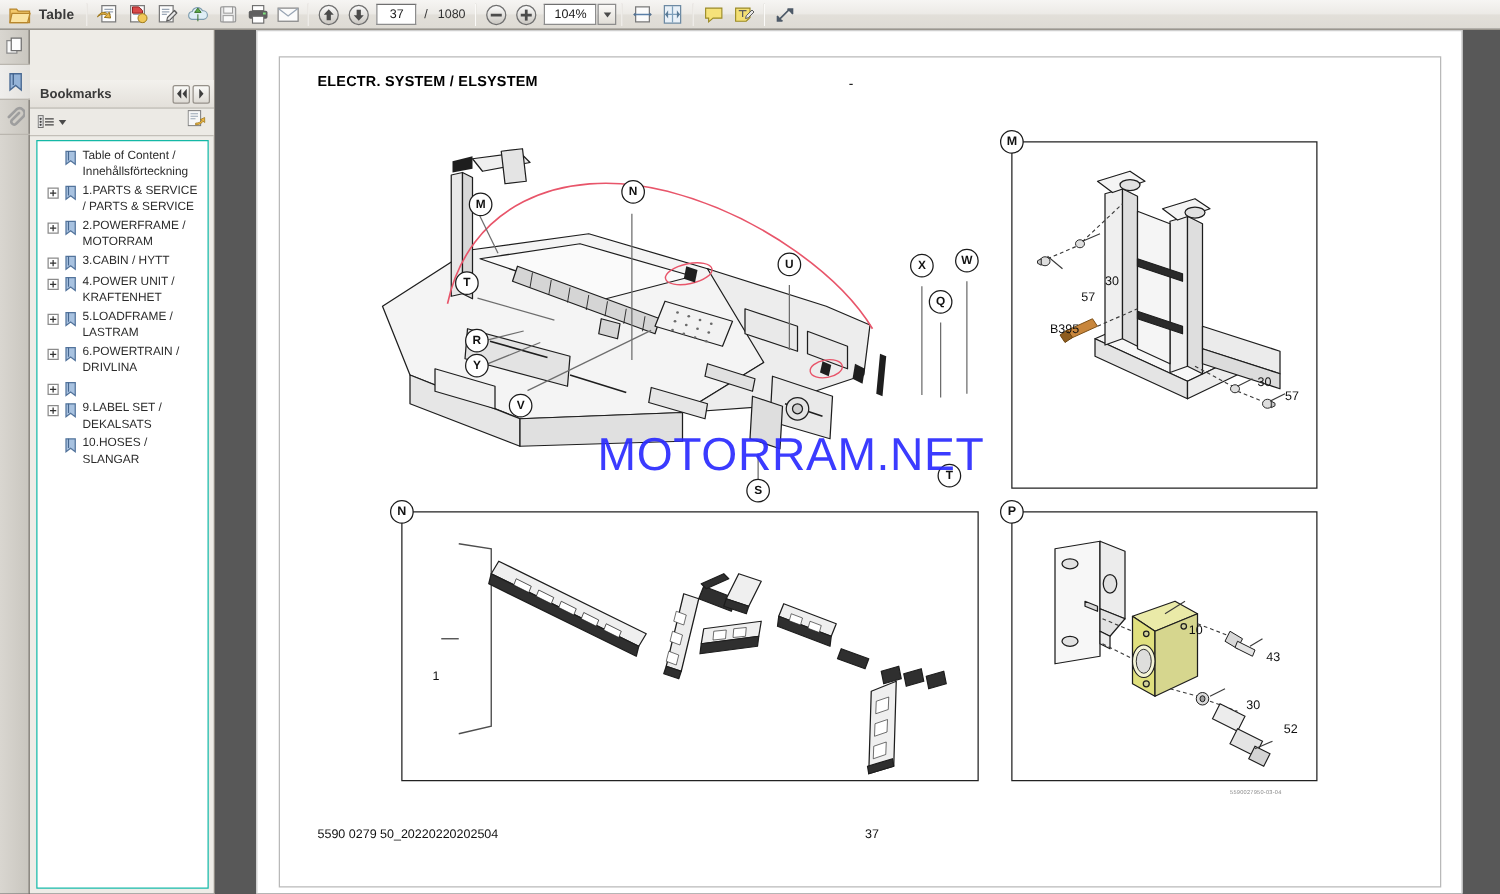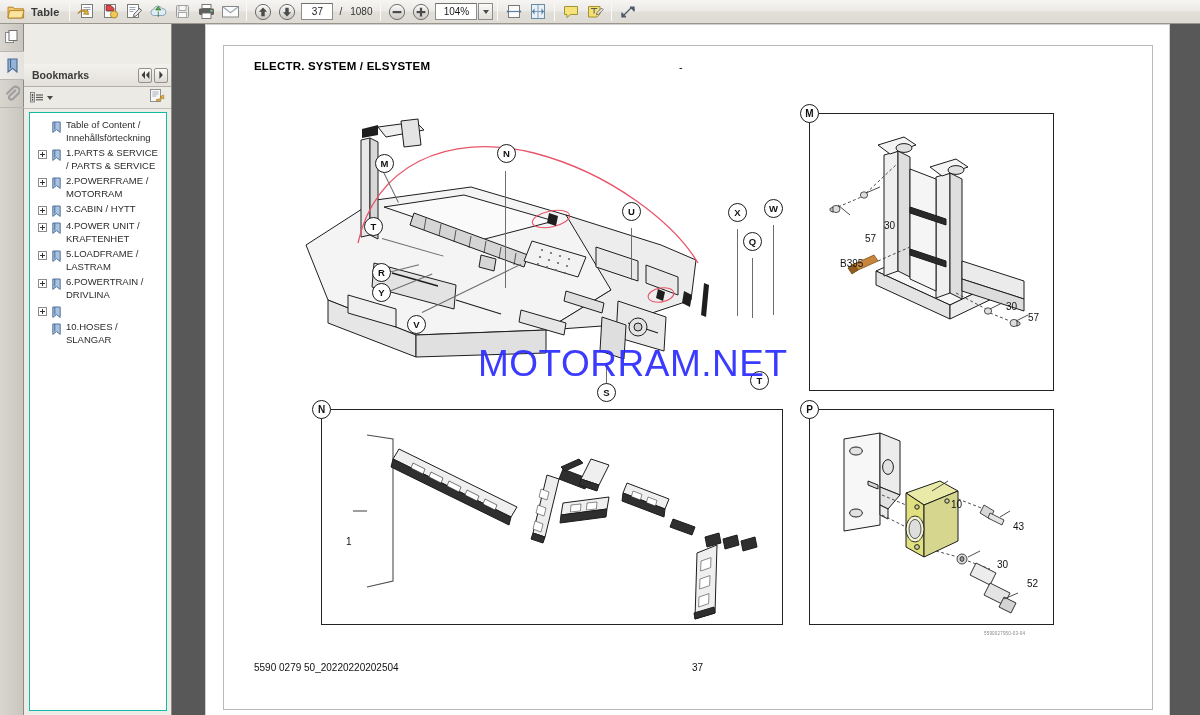--- a/index.html
+++ b/index.html
@@ -512,20 +512,30 @@
         <span class="bm-text">6.POWERTRAIN / DRIVLINA</span>
       </div>
       <div class="bm-row">
         <span class="bm-expander"></span>
         <span class="bm-icon">
           <svg width="11" height="13" viewBox="0 0 11 13">
               <path d="M1.8 1h7.4v10.4L5.5 8.6 1.8 11.4z" fill="#a8c2e0" stroke="#53749c" stroke-width="1"></path>
               <path d="M3.8 1v7.4" stroke="#46678f" stroke-width=".9"></path>
             </svg>
         </span>
+      </div>
+      <div class="bm-row">
+        <span class="bm-expander"></span>
+        <span class="bm-icon">
+          <svg width="11" height="13" viewBox="0 0 11 13">
+              <path d="M1.8 1h7.4v10.4L5.5 8.6 1.8 11.4z" fill="#a8c2e0" stroke="#53749c" stroke-width="1"></path>
+              <path d="M3.8 1v7.4" stroke="#46678f" stroke-width=".9"></path>
+            </svg>
+        </span>
+        <span class="bm-text">9.LABEL SET / DEKALSATS</span>
       </div>
       <div class="bm-row">
         <span class="bm-expander hidden"></span>
         <span class="bm-icon">
           <svg width="11" height="13" viewBox="0 0 11 13">
               <path d="M1.8 1h7.4v10.4L5.5 8.6 1.8 11.4z" fill="#a8c2e0" stroke="#53749c" stroke-width="1"></path>
               <path d="M3.8 1v7.4" stroke="#46678f" stroke-width=".9"></path>
             </svg>
         </span>
         <span class="bm-text">10.HOSES / SLANGAR</span>

